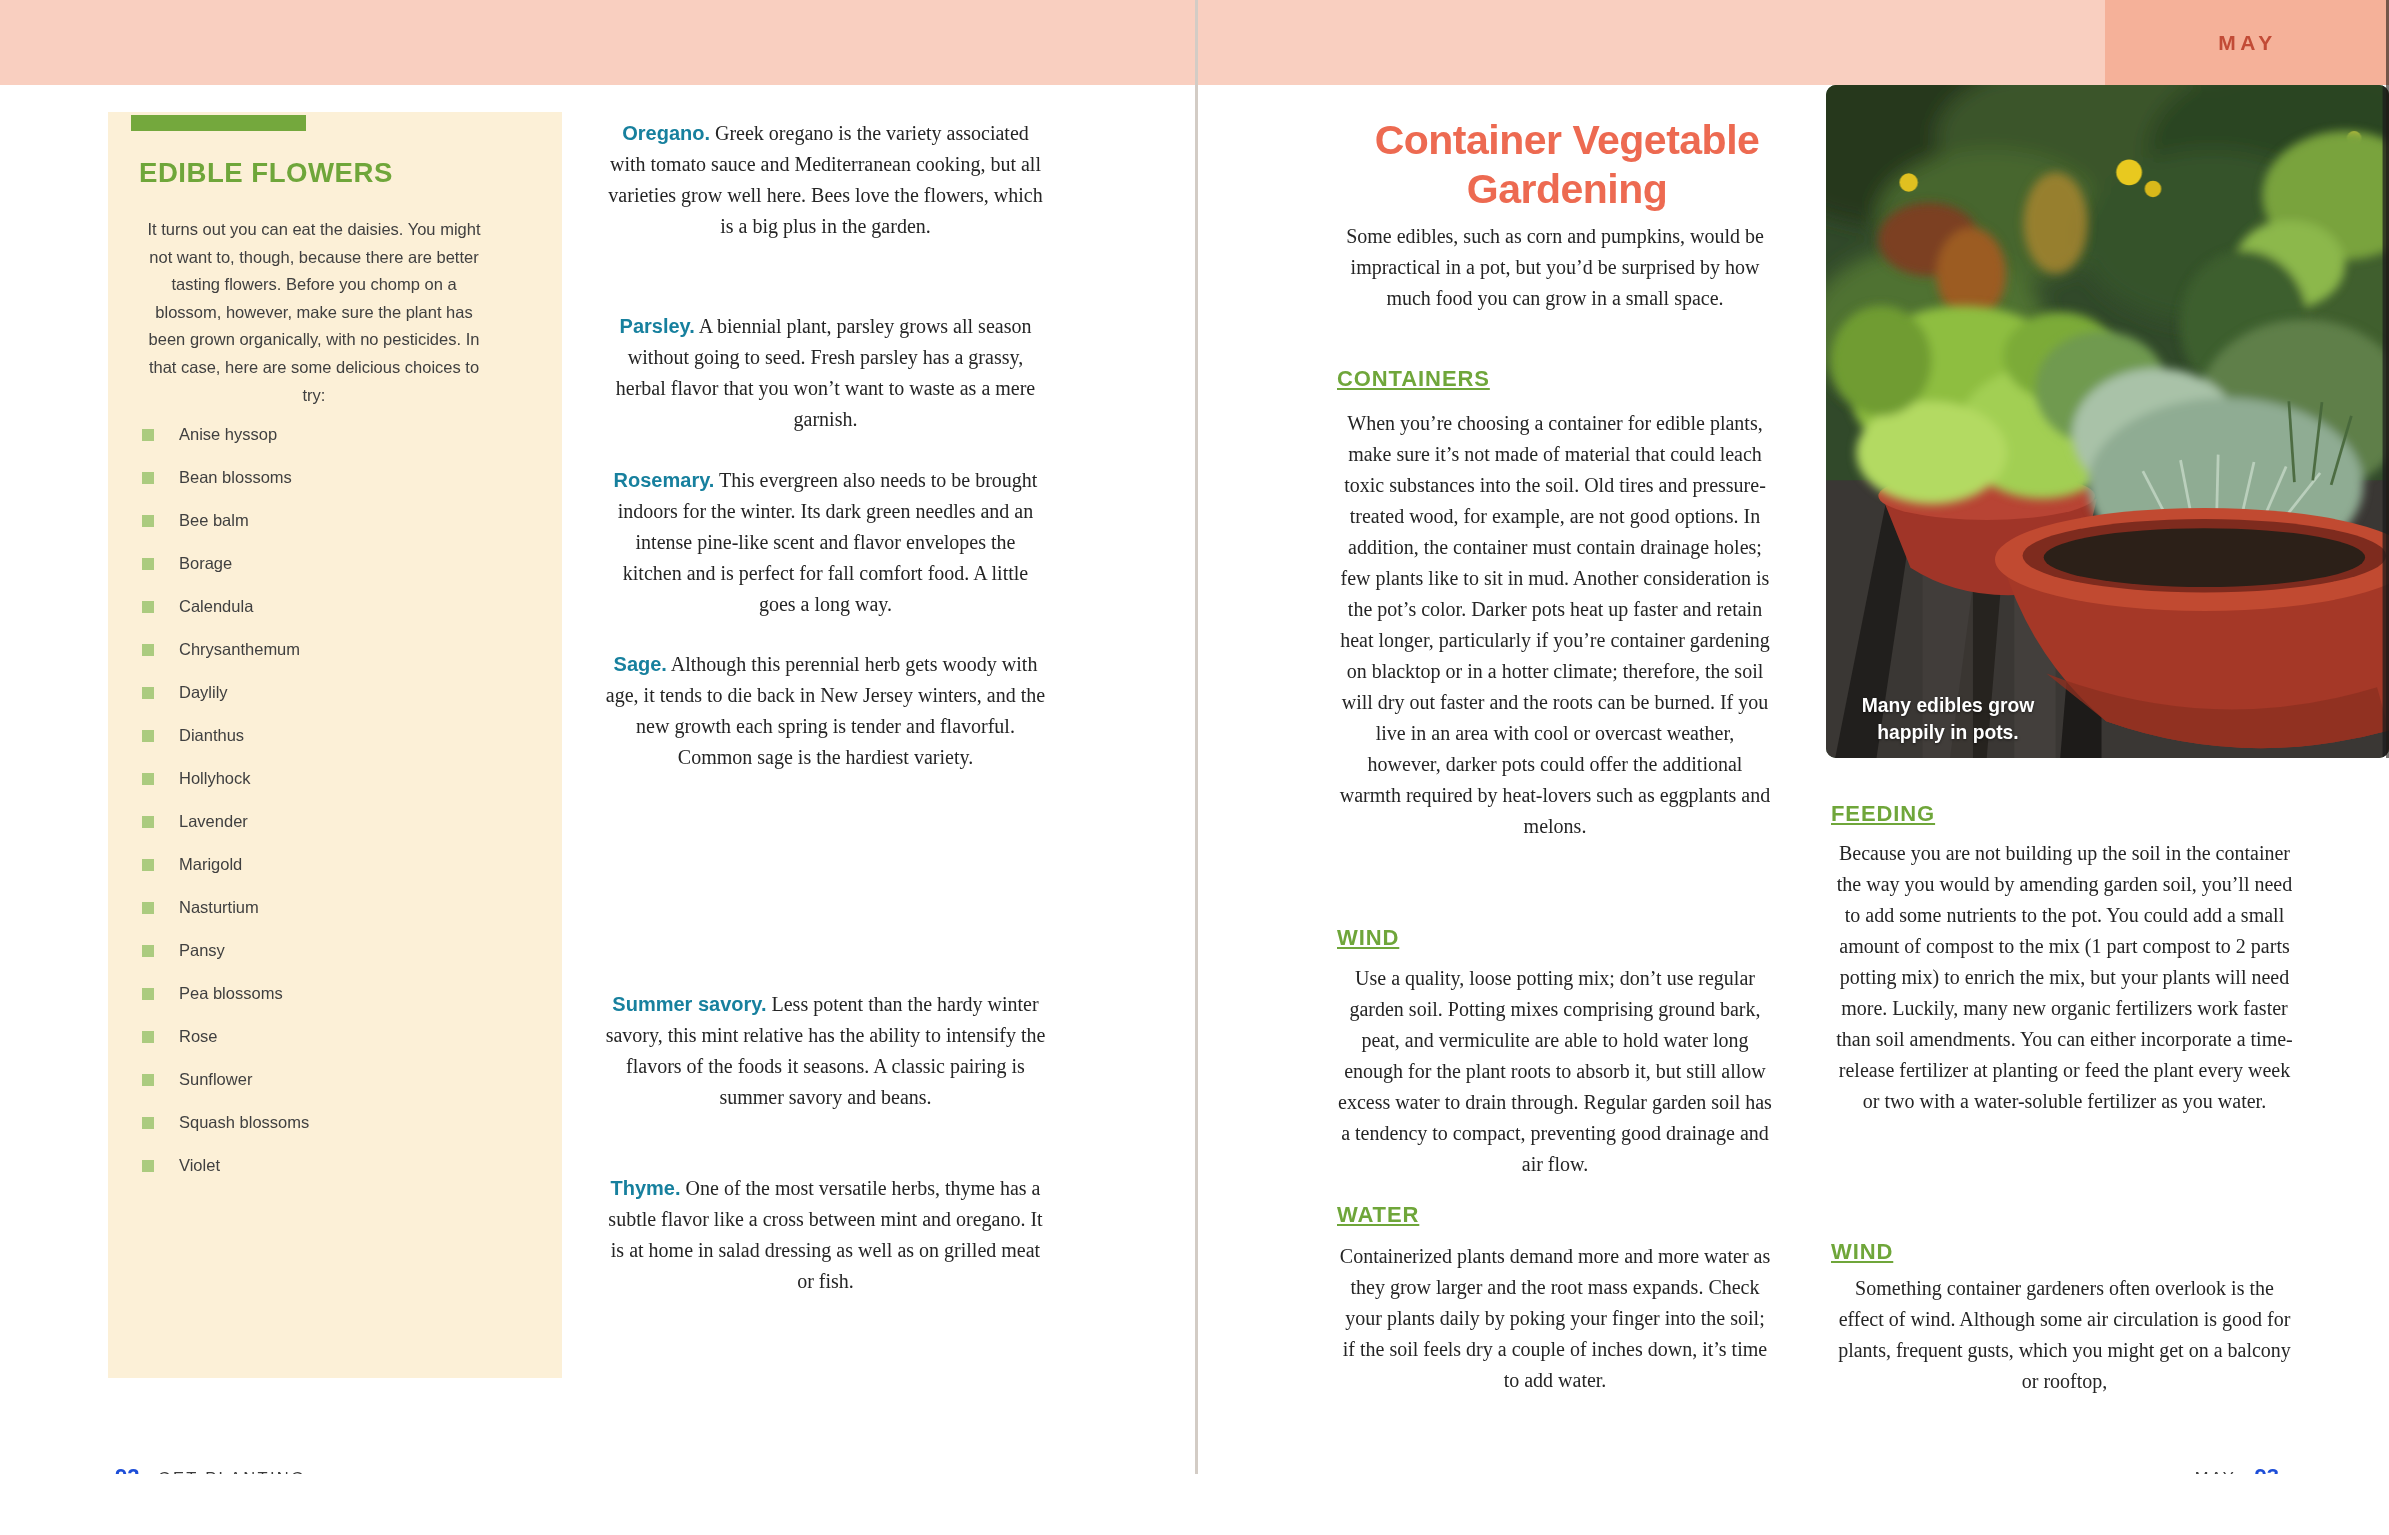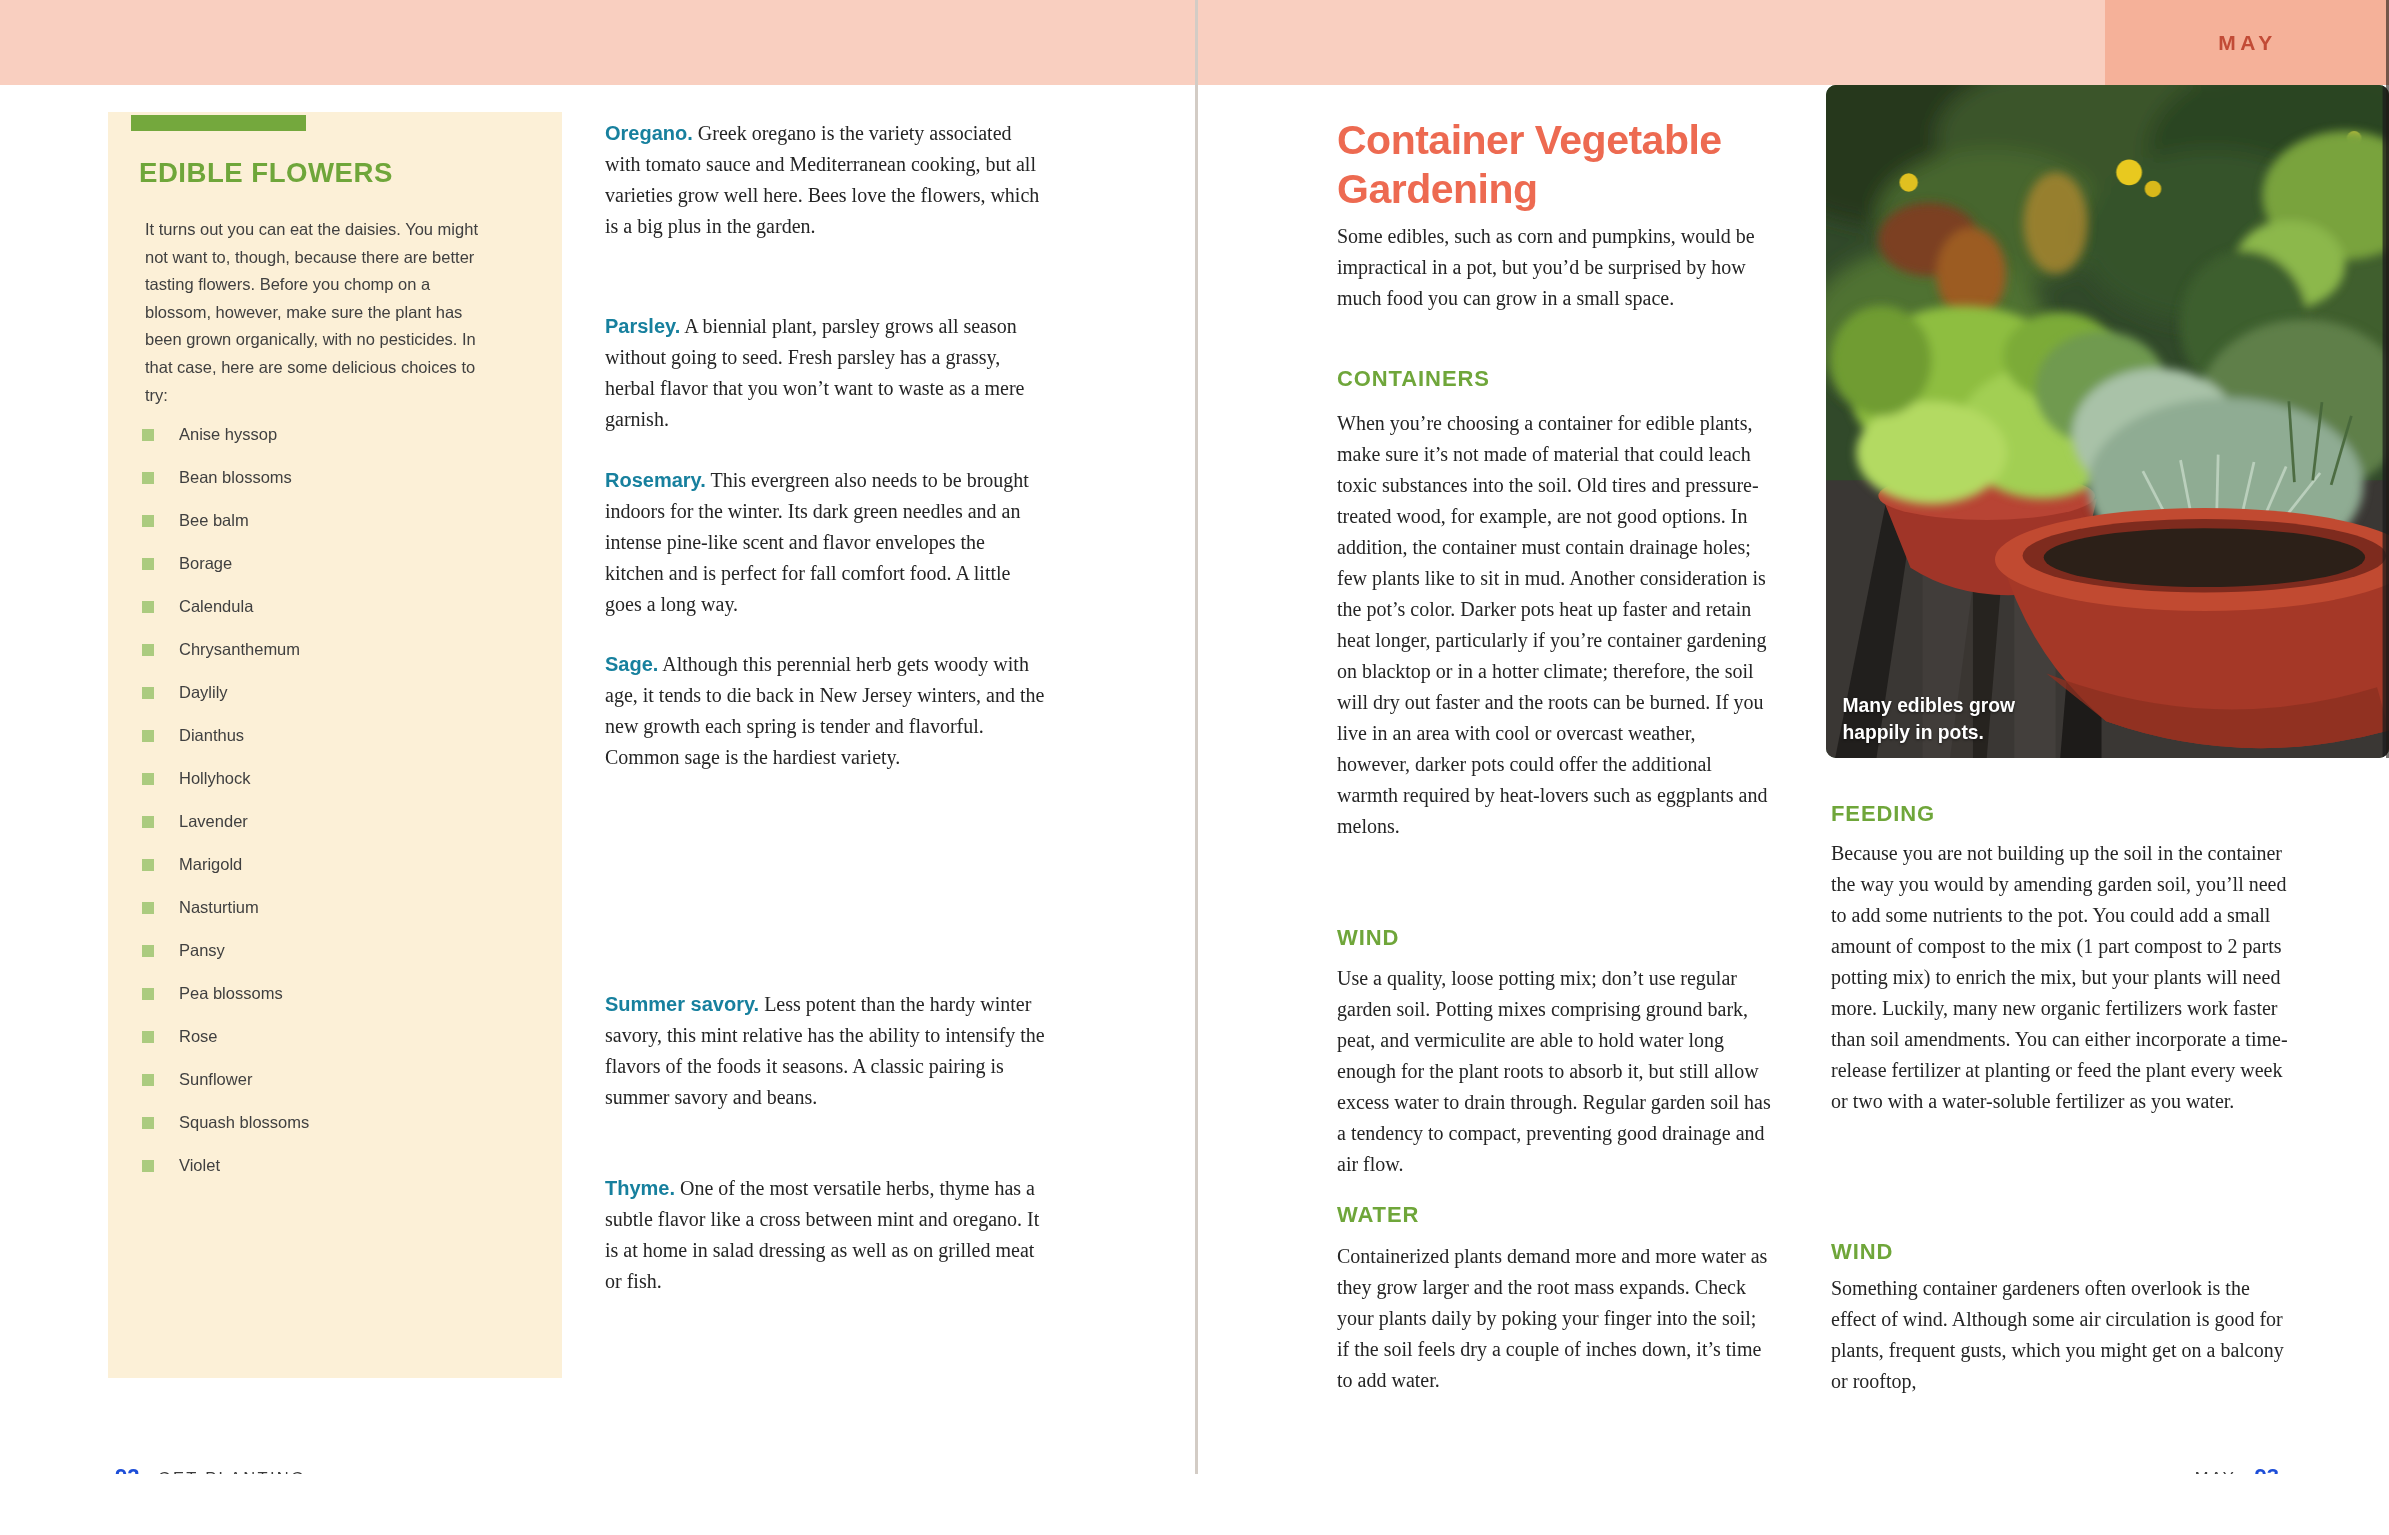--- a/index.html
+++ b/index.html
@@ -1,17 +1,17 @@
 <!DOCTYPE html>
 <html style="font-size:14.7px"><head>
 <meta charset="utf-8">
 <style>
   html,body{margin:0;padding:0;background:#ffffff;}
   #spread{position:relative;width:2389px;height:1474px;background:#ffffff;overflow:hidden;
-          font-family:"Liberation Sans",sans-serif;}
+          font-family:"Liberation Sans",sans-serif;text-align:center;}
   
   .band{position:absolute;left:0;top:0;width:2389px;height:85px;background:#f9cfc0;}
   .month-tab{position:absolute;left:2105px;top:0;width:285px;height:85px;background:#f5b199;
              display:flex;align-items:center;justify-content:center;}
   .month-tab span{font-weight:bold;font-size:21px;letter-spacing:4.6px;color:#c24b36;}
   
   .page-divider{position:absolute;left:1195px;top:0;width:2.8px;height:1528px;background:#d3ccc5;}
   .bottom-rule{position:absolute;left:0;top:1528px;width:2389px;height:2.8px;background:#aeaeae;}
   .right-edge{position:absolute;left:2386px;top:0;width:3.7px;height:758px;background:rgba(30,25,20,0.6);}
   
@@ -22,21 +22,21 @@
   .sidebar .intro{position:absolute;left:25px;top:92px;width:338px;margin:12px;
                   font-size:16.5px;line-height:27.6px;color:#404040;}
   .sidebar ul{position:absolute;left:34px;top:301px;margin:0;padding:0;list-style:none;}
   .sidebar li{height:43px;display:flex;align-items:center;font-size:16.5px;color:#404040;}
   .sidebar li .sq{width:12px;height:12px;background:#abcb7f;margin-right:25px;flex:0 0 auto;}
   
   .serif-par{position:absolute;margin:0;font-family:"Liberation Serif",serif;font-size:20px;
              line-height:31px;color:#252525;}
   .lead{font-family:"Liberation Sans",sans-serif;font-weight:bold;font-size:20px;color:#17809e;}
   .sec-head{position:absolute;margin:0;font-family:"Liberation Sans",sans-serif;font-weight:bold;
-            font-size:22px;letter-spacing:0.9px;color:#6fa63a;}
+            font-size:22px;letter-spacing:0.9px;color:#6fa63a;text-decoration:underline;}
   
   .rp-title{position:absolute;left:1337px;top:116px;width:460px;margin:0;font-weight:bold;
             font-size:41px;line-height:49px;color:#ed6a51;letter-spacing:-0.5px;}
   
   .photo{position:absolute;left:1826px;top:85px;width:563px;height:673px;overflow:hidden;border-radius:10px;}
   .photo svg{display:block;width:563px;height:673px;}
   .photo-caption{position:absolute;left:16.5px;top:607px;width:211px;color:#ffffff;font-weight:bold;
                  font-size:19.3px;line-height:27px;text-shadow:0 0.9px 2.8px rgba(0,0,0,0.55);}
   
   .footer{position:absolute;top:1464px;display:flex;align-items:baseline;gap:18.4px;}

